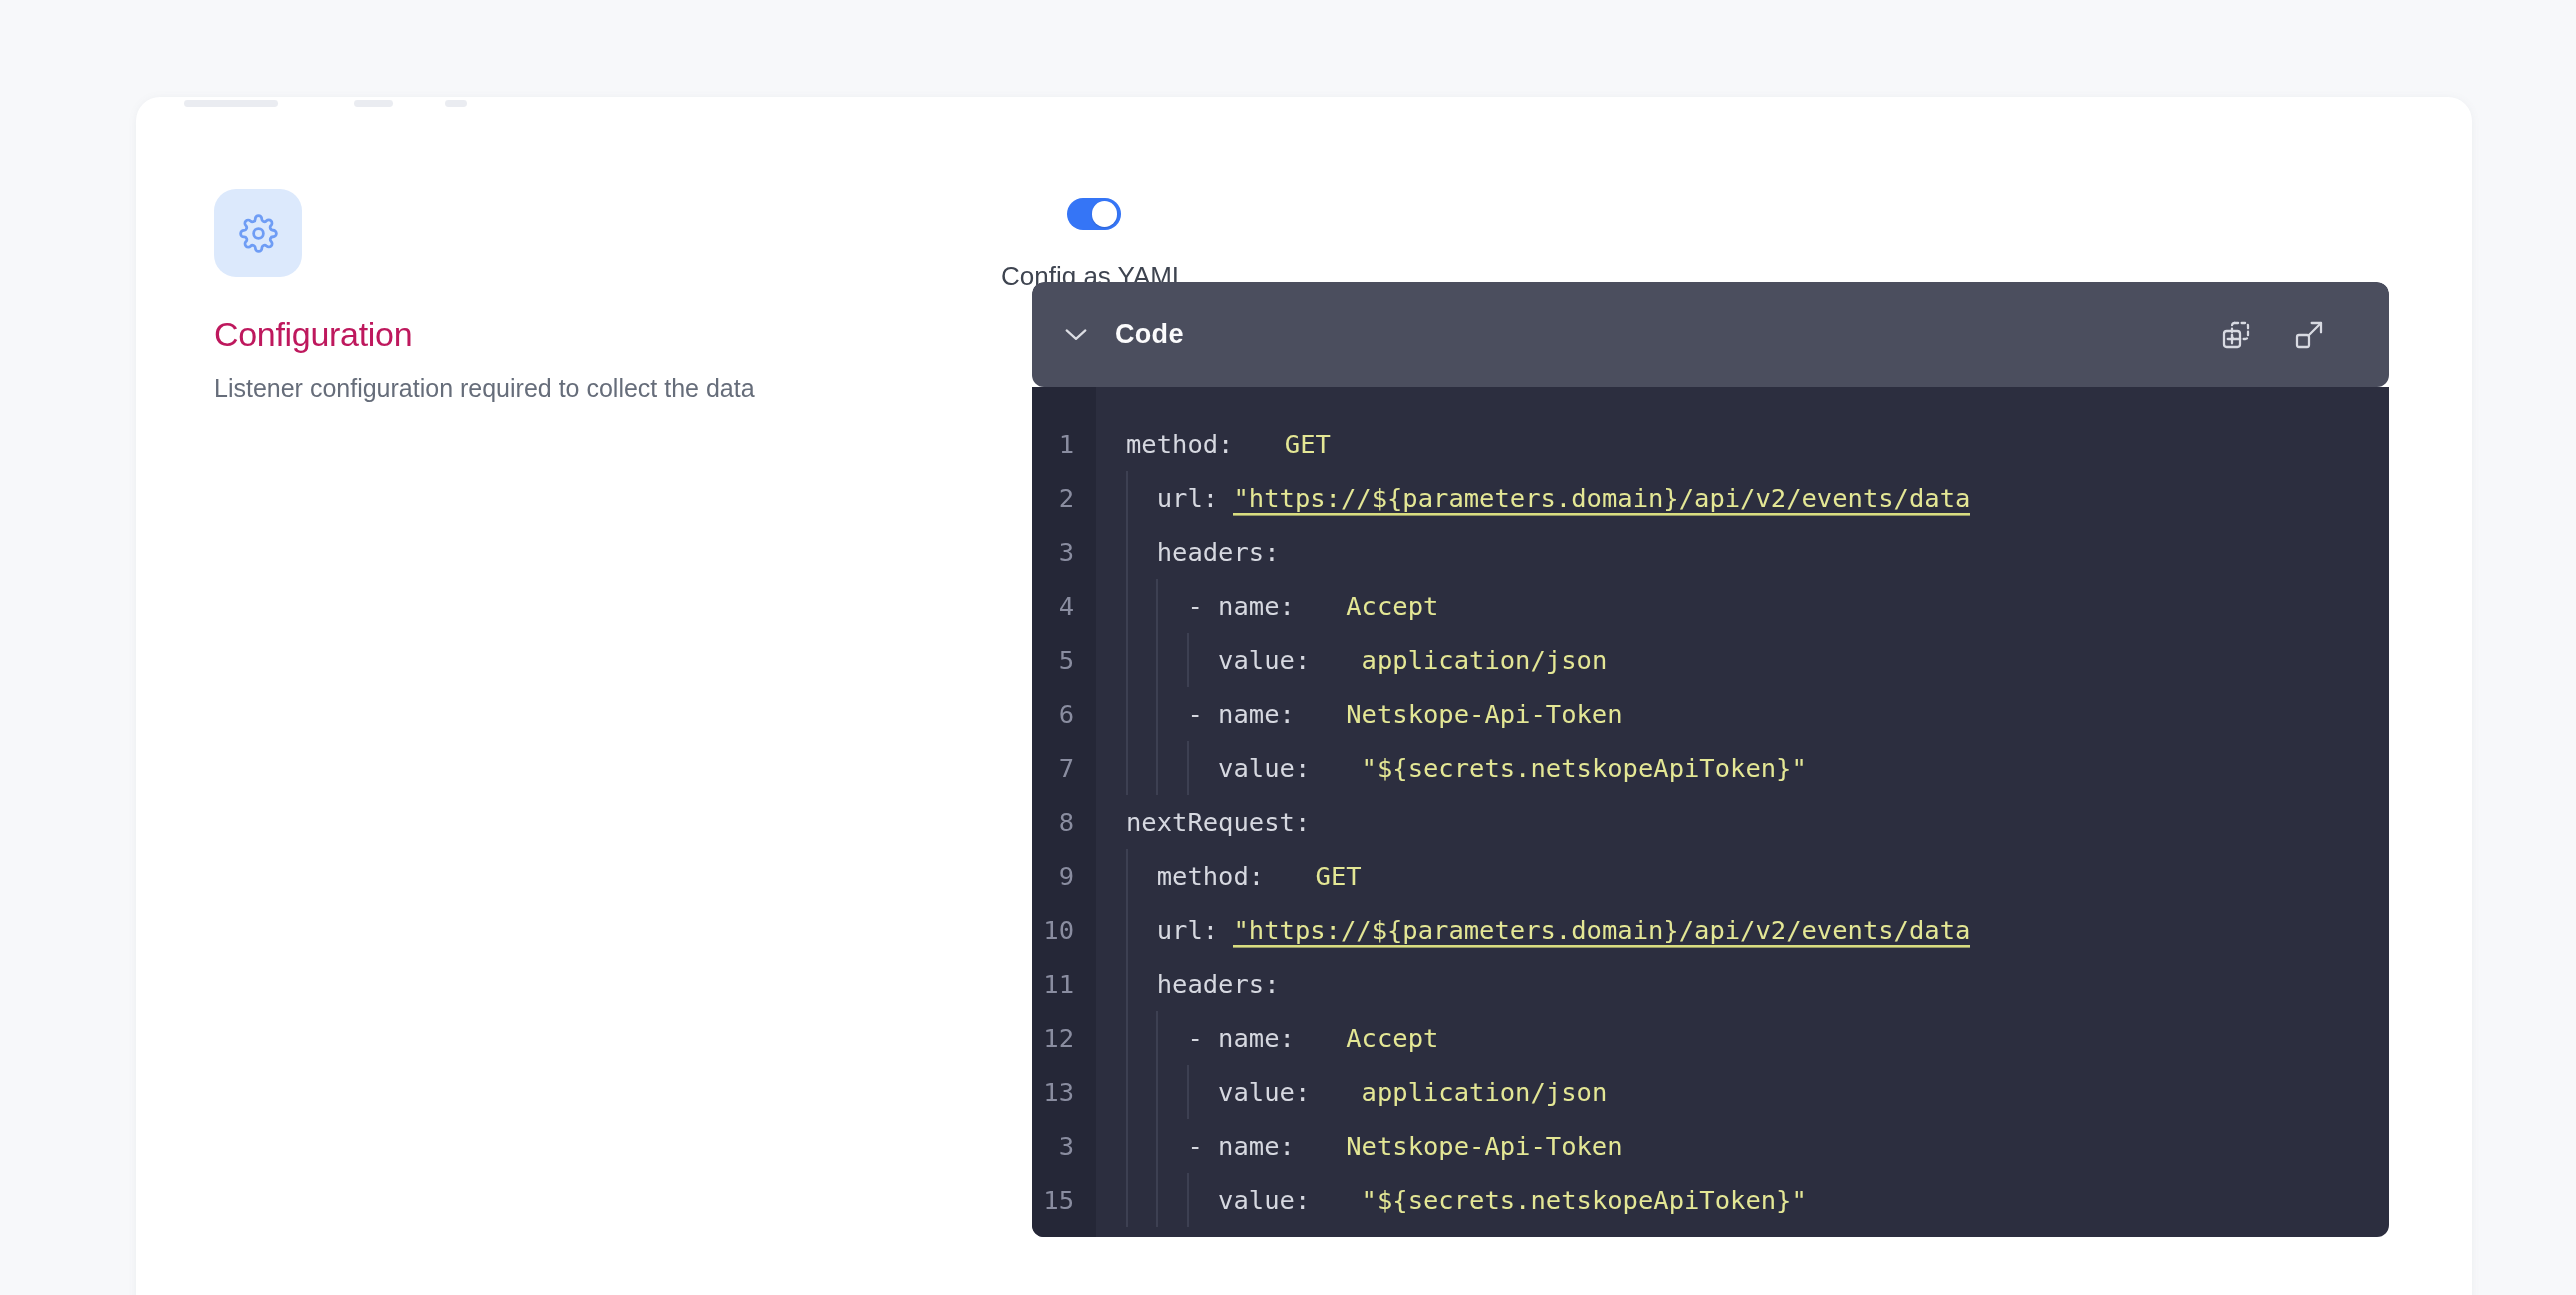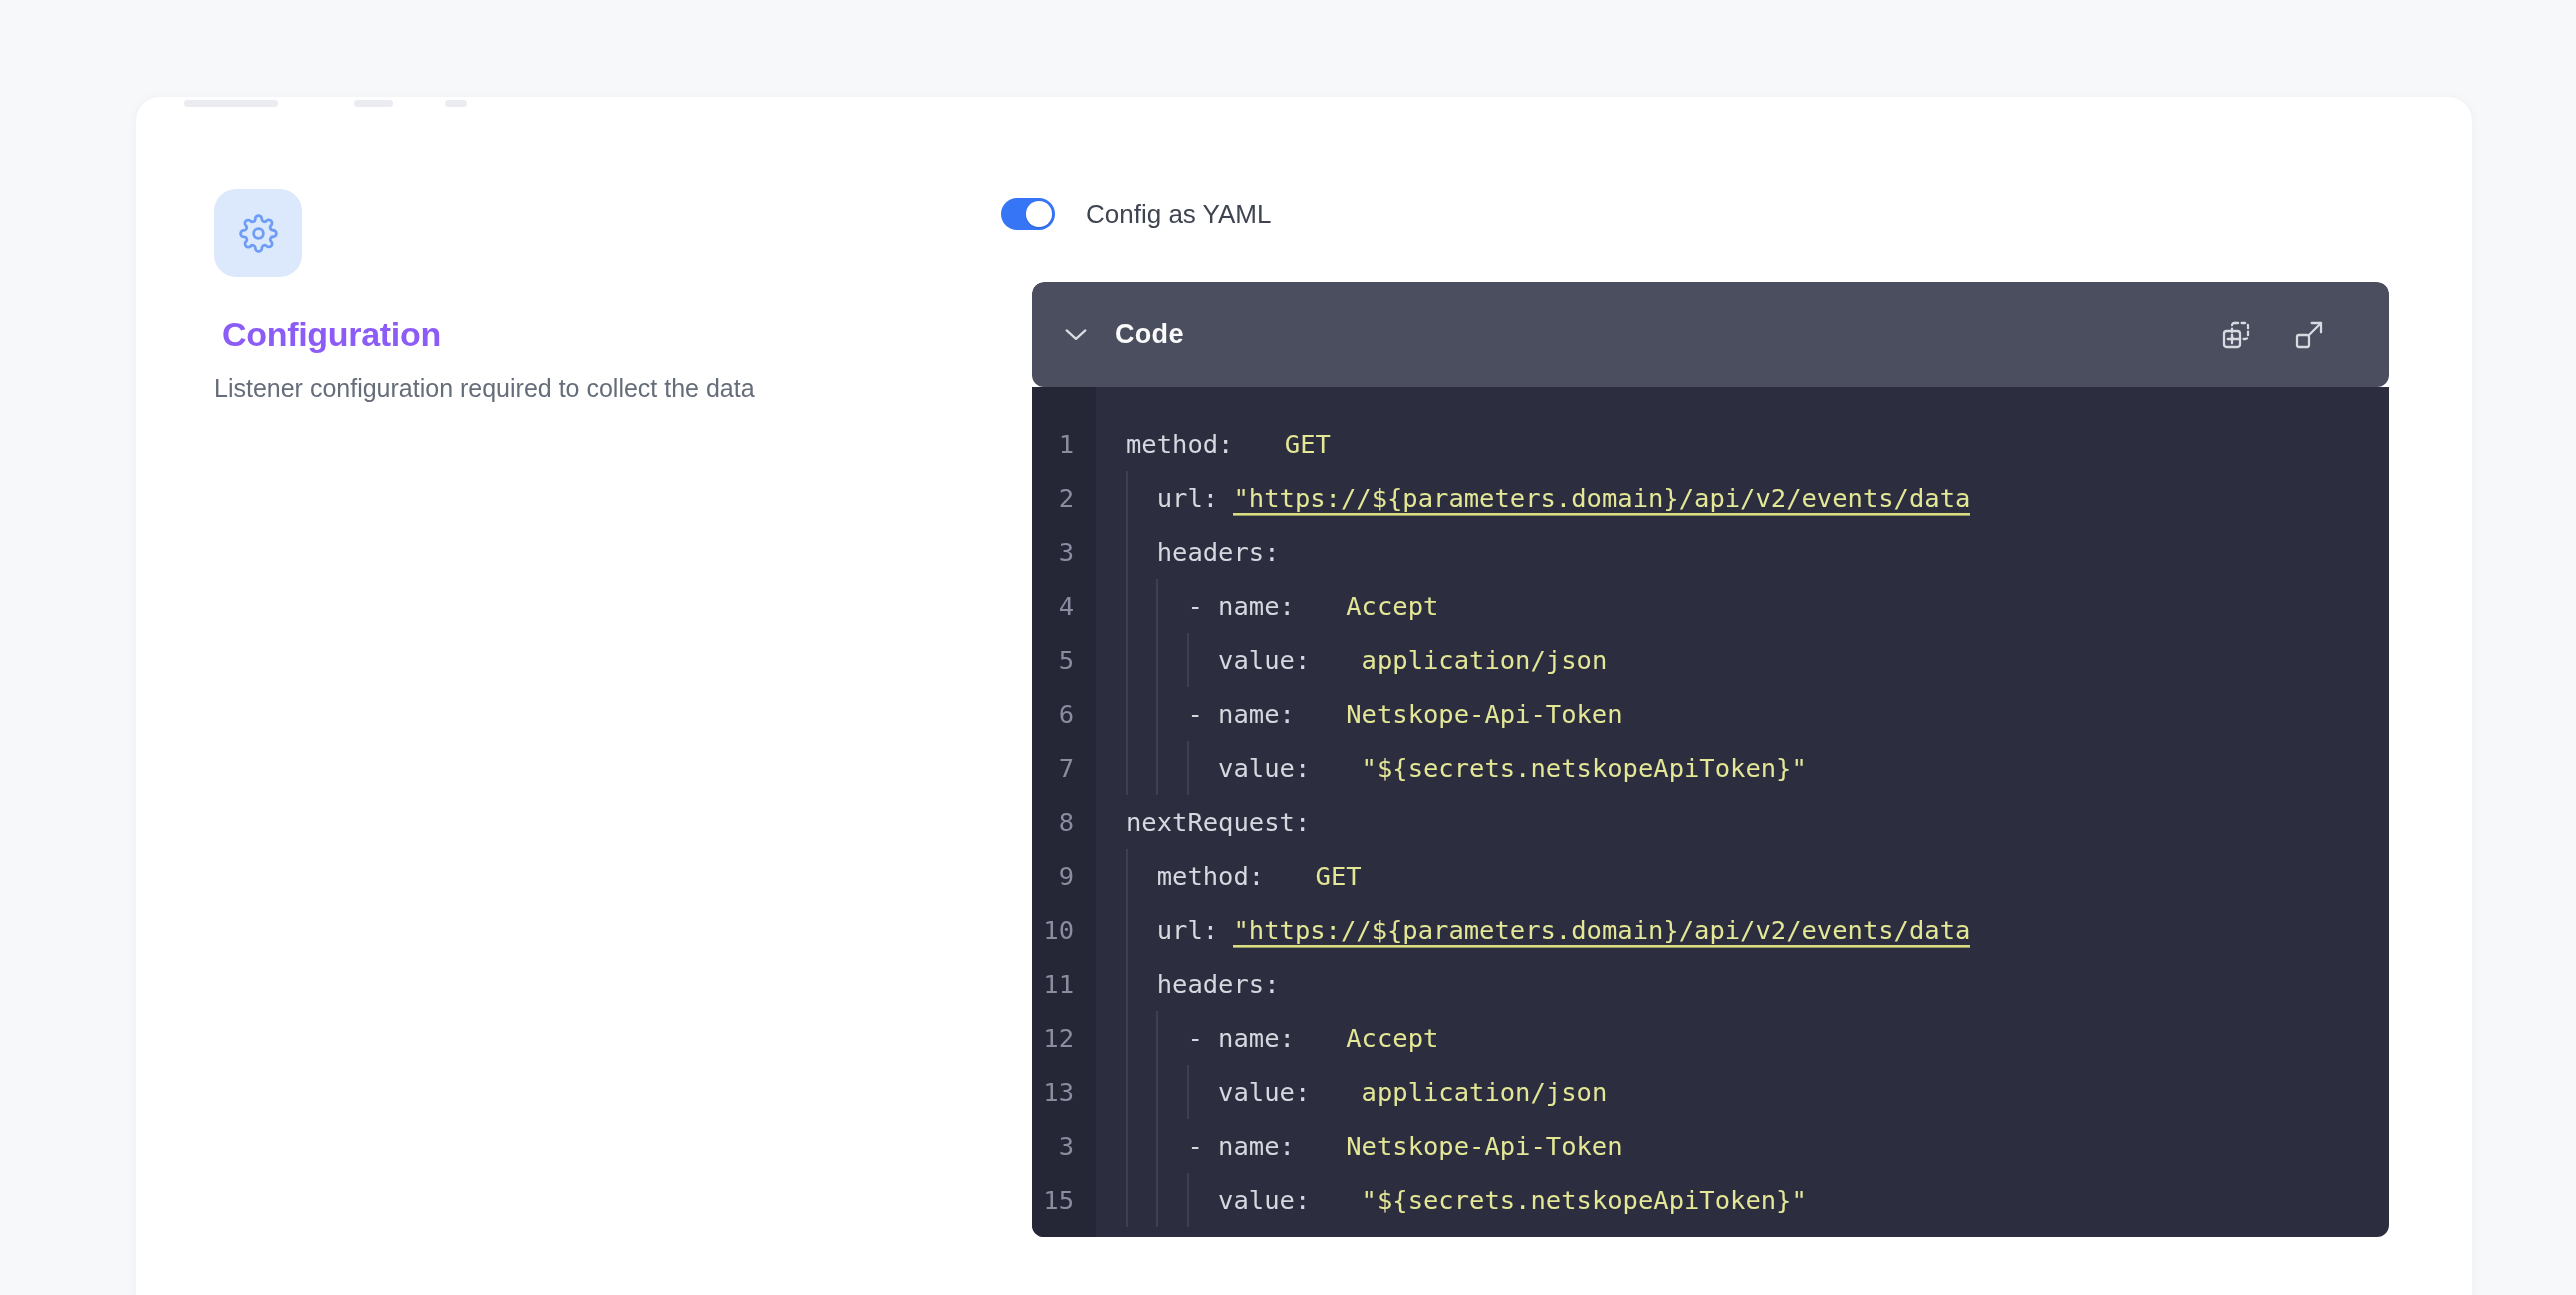--- a/index.html
+++ b/index.html
@@ -11,26 +11,26 @@
 
   
   .remnant{position:absolute;background:#dfe2e9;opacity:.65;border-radius:3.4px;height:6.8px;top:3.4px;}
   .remnant.r1{left:48px;width:94px;}
   .remnant.r2{left:218px;width:39px;}
   .remnant.r3{left:309px;width:22px;}
 
   
   .icon-box{position:absolute;left:78px;top:92px;width:88px;height:88px;border-radius:22px;
             background:#dce9fc;display:flex;align-items:center;justify-content:center;}
-  .section-title{position:absolute;left:86px;top:218px;font-size:34px;font-weight:700;
-                 color:#8b5cf6;letter-spacing:-0.3px;}
+  .section-title{position:absolute;left:78px;top:218px;font-size:34px;font-weight:400;
+                 color:#be185d;letter-spacing:-0.3px;}
   .section-desc{position:absolute;left:78px;top:277px;font-size:25px;color:#666d7a;}
 
   
-  .toggle-row{position:absolute;left:865px;top:101px;display:flex;align-items:center;gap:31px;}
+  .toggle-row{position:absolute;left:865px;top:101px;display:flex;align-items:center;gap:31px;flex-direction:column;}
   .toggle{position:relative;width:54px;height:32px;border-radius:16px;background:#3575f6;cursor:pointer;flex:0 0 auto;}
   .toggle .knob{position:absolute;top:3.4px;right:3.4px;width:25.5px;height:25.5px;border-radius:50%;
                 background:#ffffff;box-shadow:0 0.9px 1.7px rgba(0,0,0,.15);}
   .toggle-label{font-size:26px;color:#3e4450;}
 
   
   .code-panel{position:absolute;left:896px;top:185px;width:1357px;height:955px;border-radius:12px;
               overflow:hidden;display:flex;flex-direction:column;}
   .panel-header{height:105px;flex:0 0 auto;background:#4b4e5e;display:flex;align-items:center;
                 padding:0 63px 0 27px;gap:22px;border-radius:12px;}

